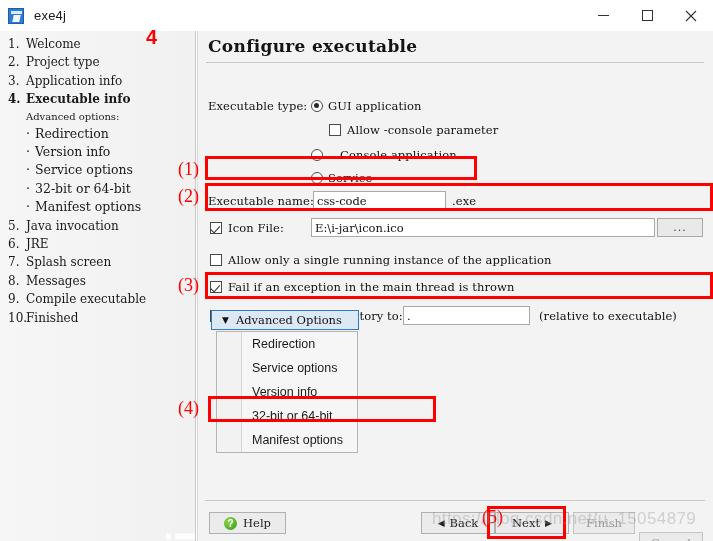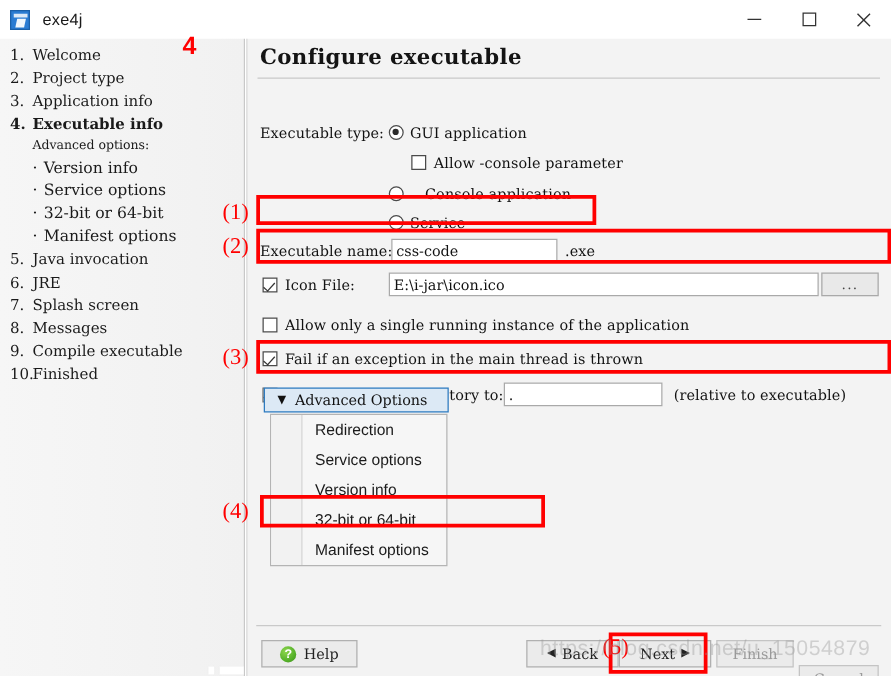--- a/index.html
+++ b/index.html
@@ -378,20 +378,21 @@
       </div>
       <div class="step">
         <span class="num">3.</span><span>Application info</span>
       </div>
       <div class="step active">
         <span class="num">4.</span><span>Executable info</span>
       </div>
 
       <div class="sub-head">Advanced options:</div>
 
+      <div class="sub-item"><span class="bullet">·</span><span>Redirection</span></div>
       <div class="sub-item"><span class="bullet">·</span><span>Version info</span></div>
       <div class="sub-item"><span class="bullet">·</span><span>Service options</span></div>
       <div class="sub-item"><span class="bullet">·</span><span>32-bit or 64-bit</span></div>
       <div class="sub-item"><span class="bullet">·</span><span>Manifest options</span></div>
 
       <div class="step">
         <span class="num">5.</span><span>Java invocation</span>
       </div>
       <div class="step">
         <span class="num">6.</span><span>JRE</span>

